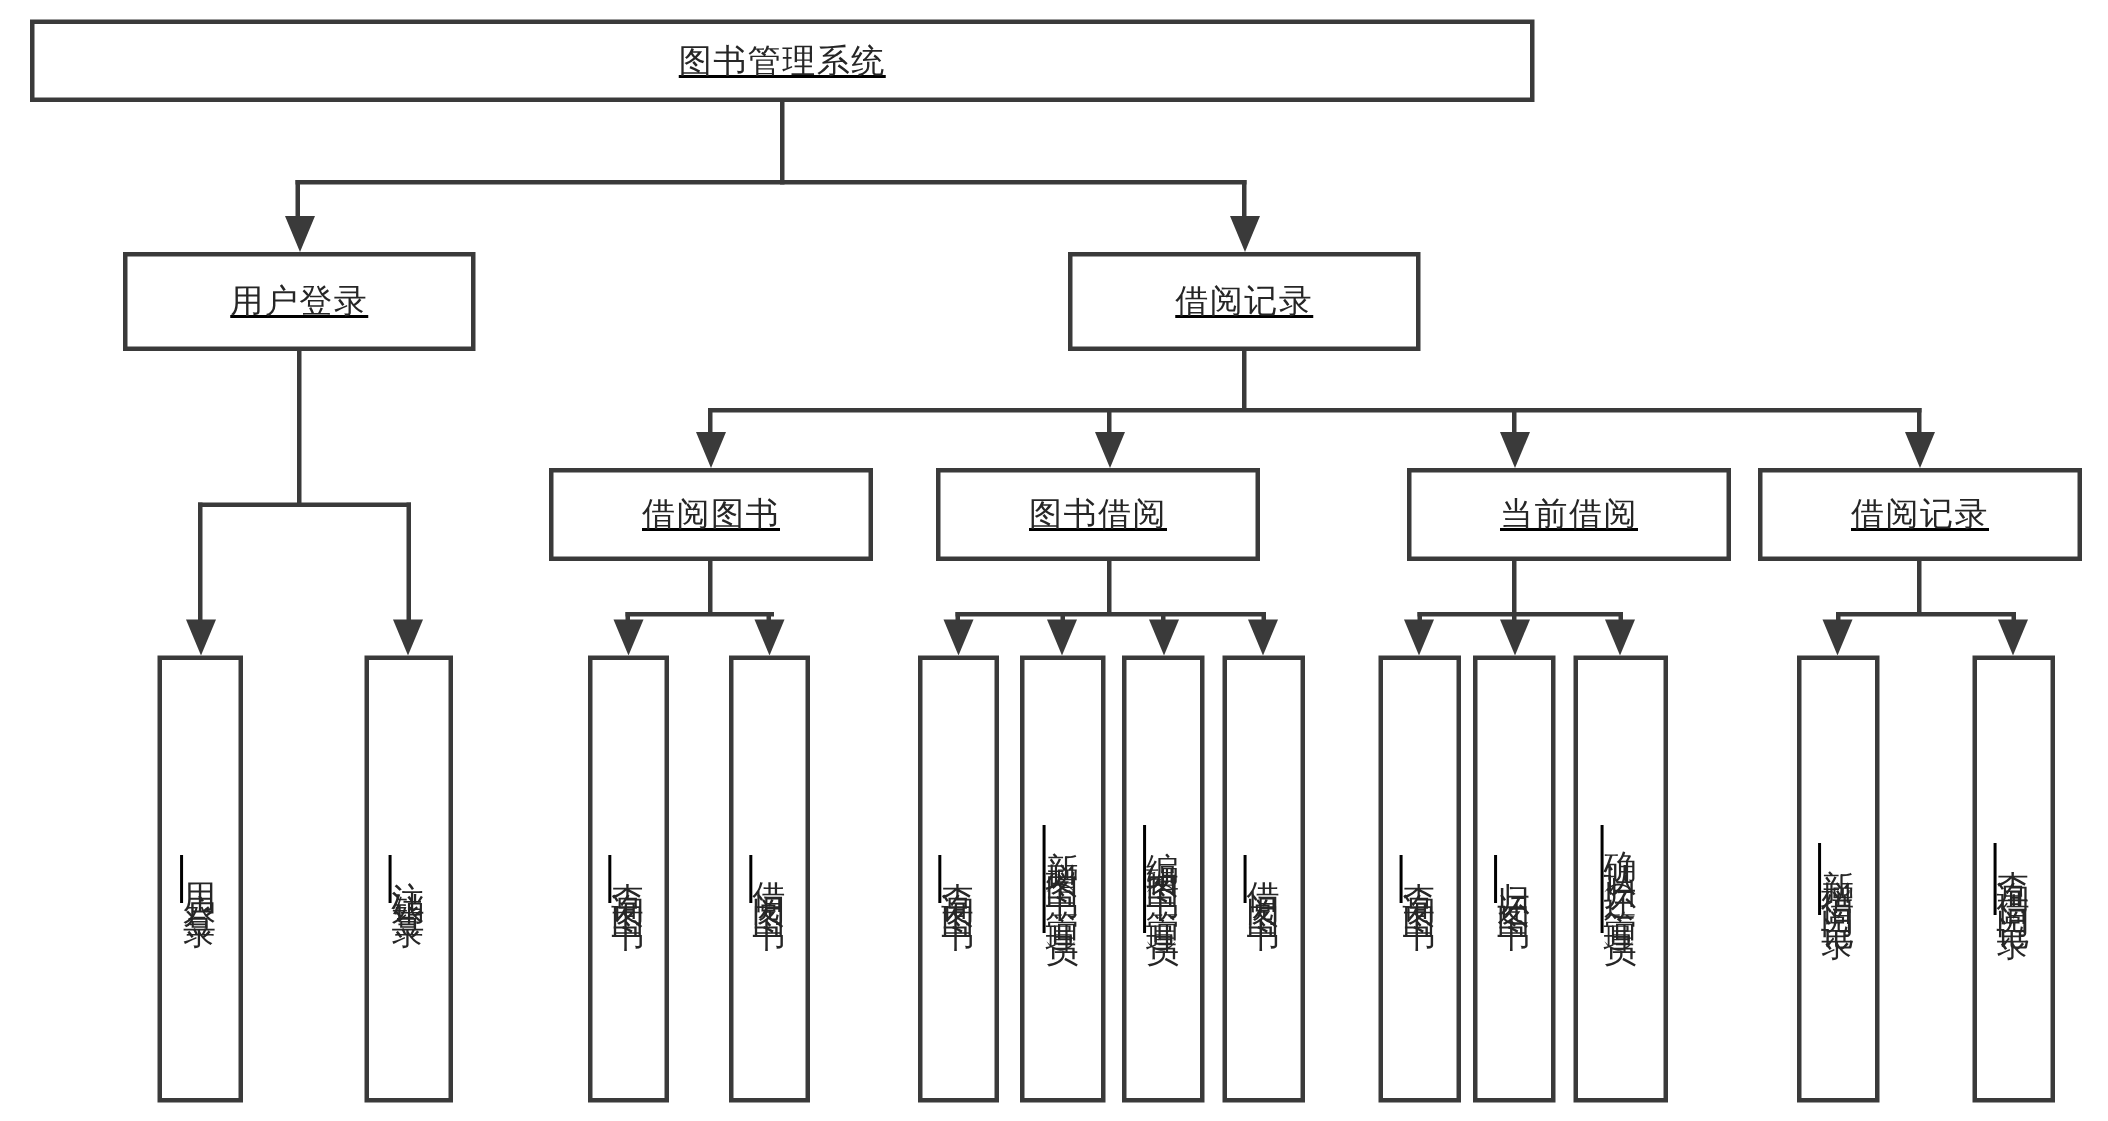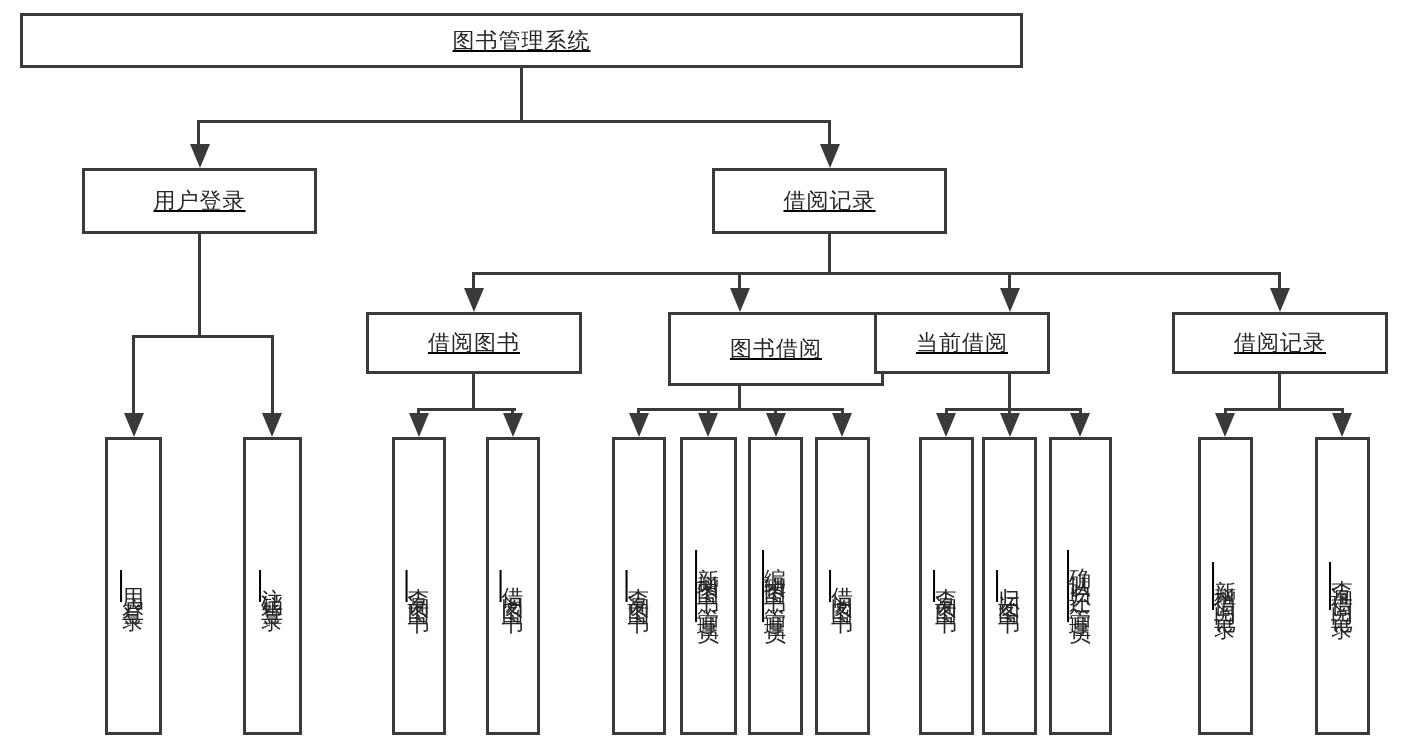--- a/index.html
+++ b/index.html
@@ -75,24 +75,24 @@
   <div class="box hbox" style="left:82px;top:168px;width:235px;height:66px">
     <span class="lbl">用户登录</span>
   </div>
   <div class="box hbox" style="left:712px;top:168px;width:235px;height:66px">
     <span class="lbl">借阅记录</span>
   </div>
 
   <div class="box hbox" style="left:366px;top:312px;width:216px;height:62px">
     <span class="lbl">借阅图书</span>
   </div>
-  <div class="box hbox" style="left:668px;top:312px;width:216px;height:74px">
+  <div class="box hbox" style="left:624px;top:312px;width:216px;height:62px">
     <span class="lbl">图书借阅</span>
   </div>
-  <div class="box hbox" style="left:874px;top:312px;width:176px;height:62px">
+  <div class="box hbox" style="left:938px;top:312px;width:216px;height:62px">
     <span class="lbl">当前借阅</span>
   </div>
   <div class="box hbox" style="left:1172px;top:312px;width:216px;height:62px">
     <span class="lbl">借阅记录</span>
   </div>
 
   <div class="box vbox" style="left:105px;top:437px;width:57px;height:298px">
     <span class="lbl">用户登录</span>
   </div>
   <div class="box vbox" style="left:243px;top:437px;width:59px;height:298px">

